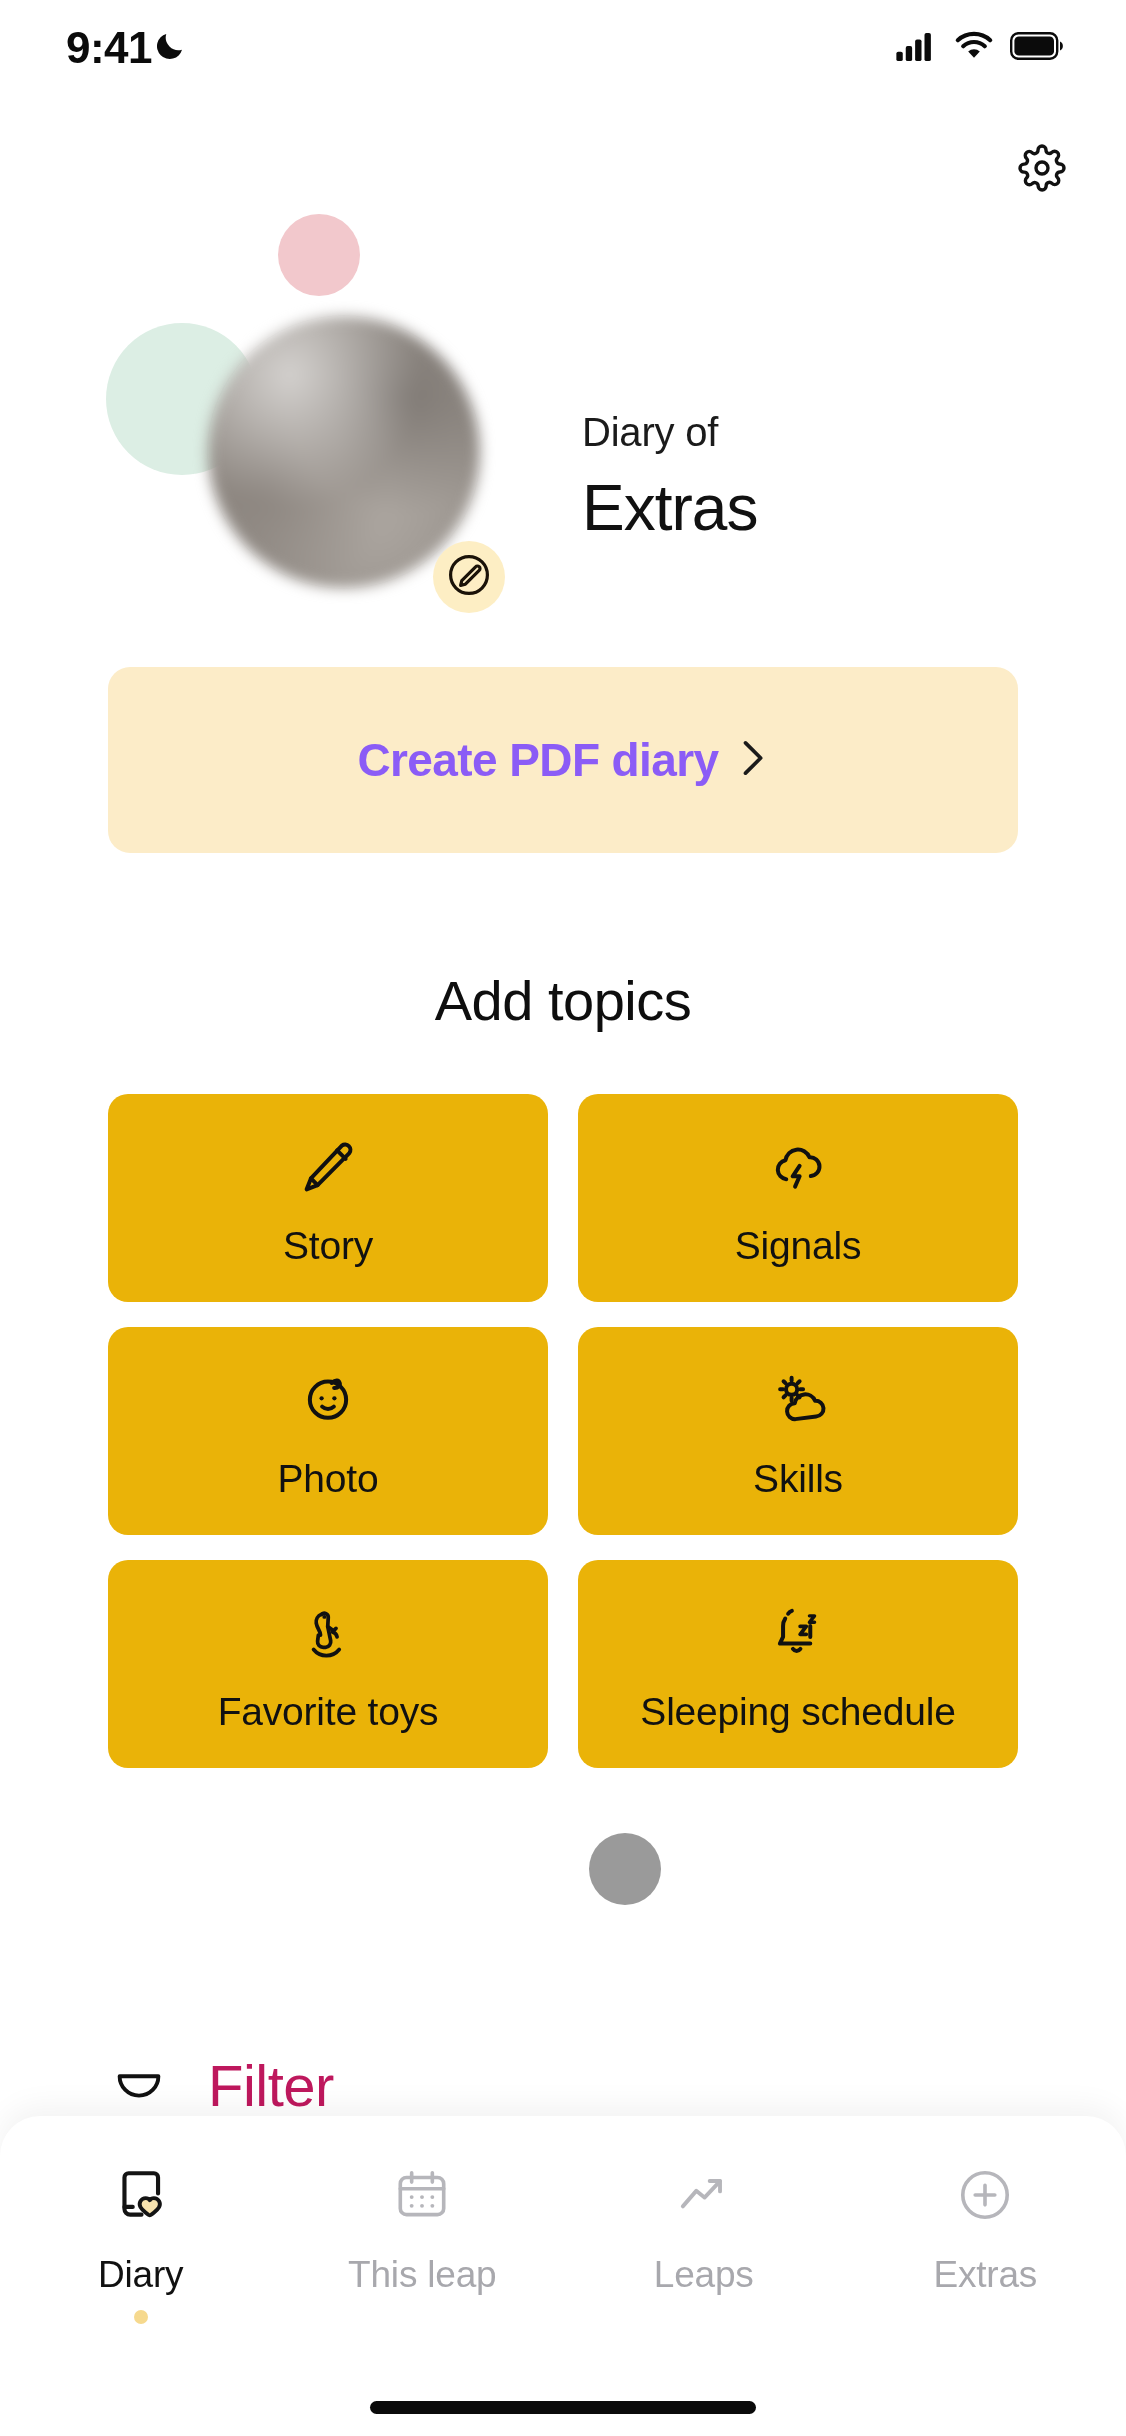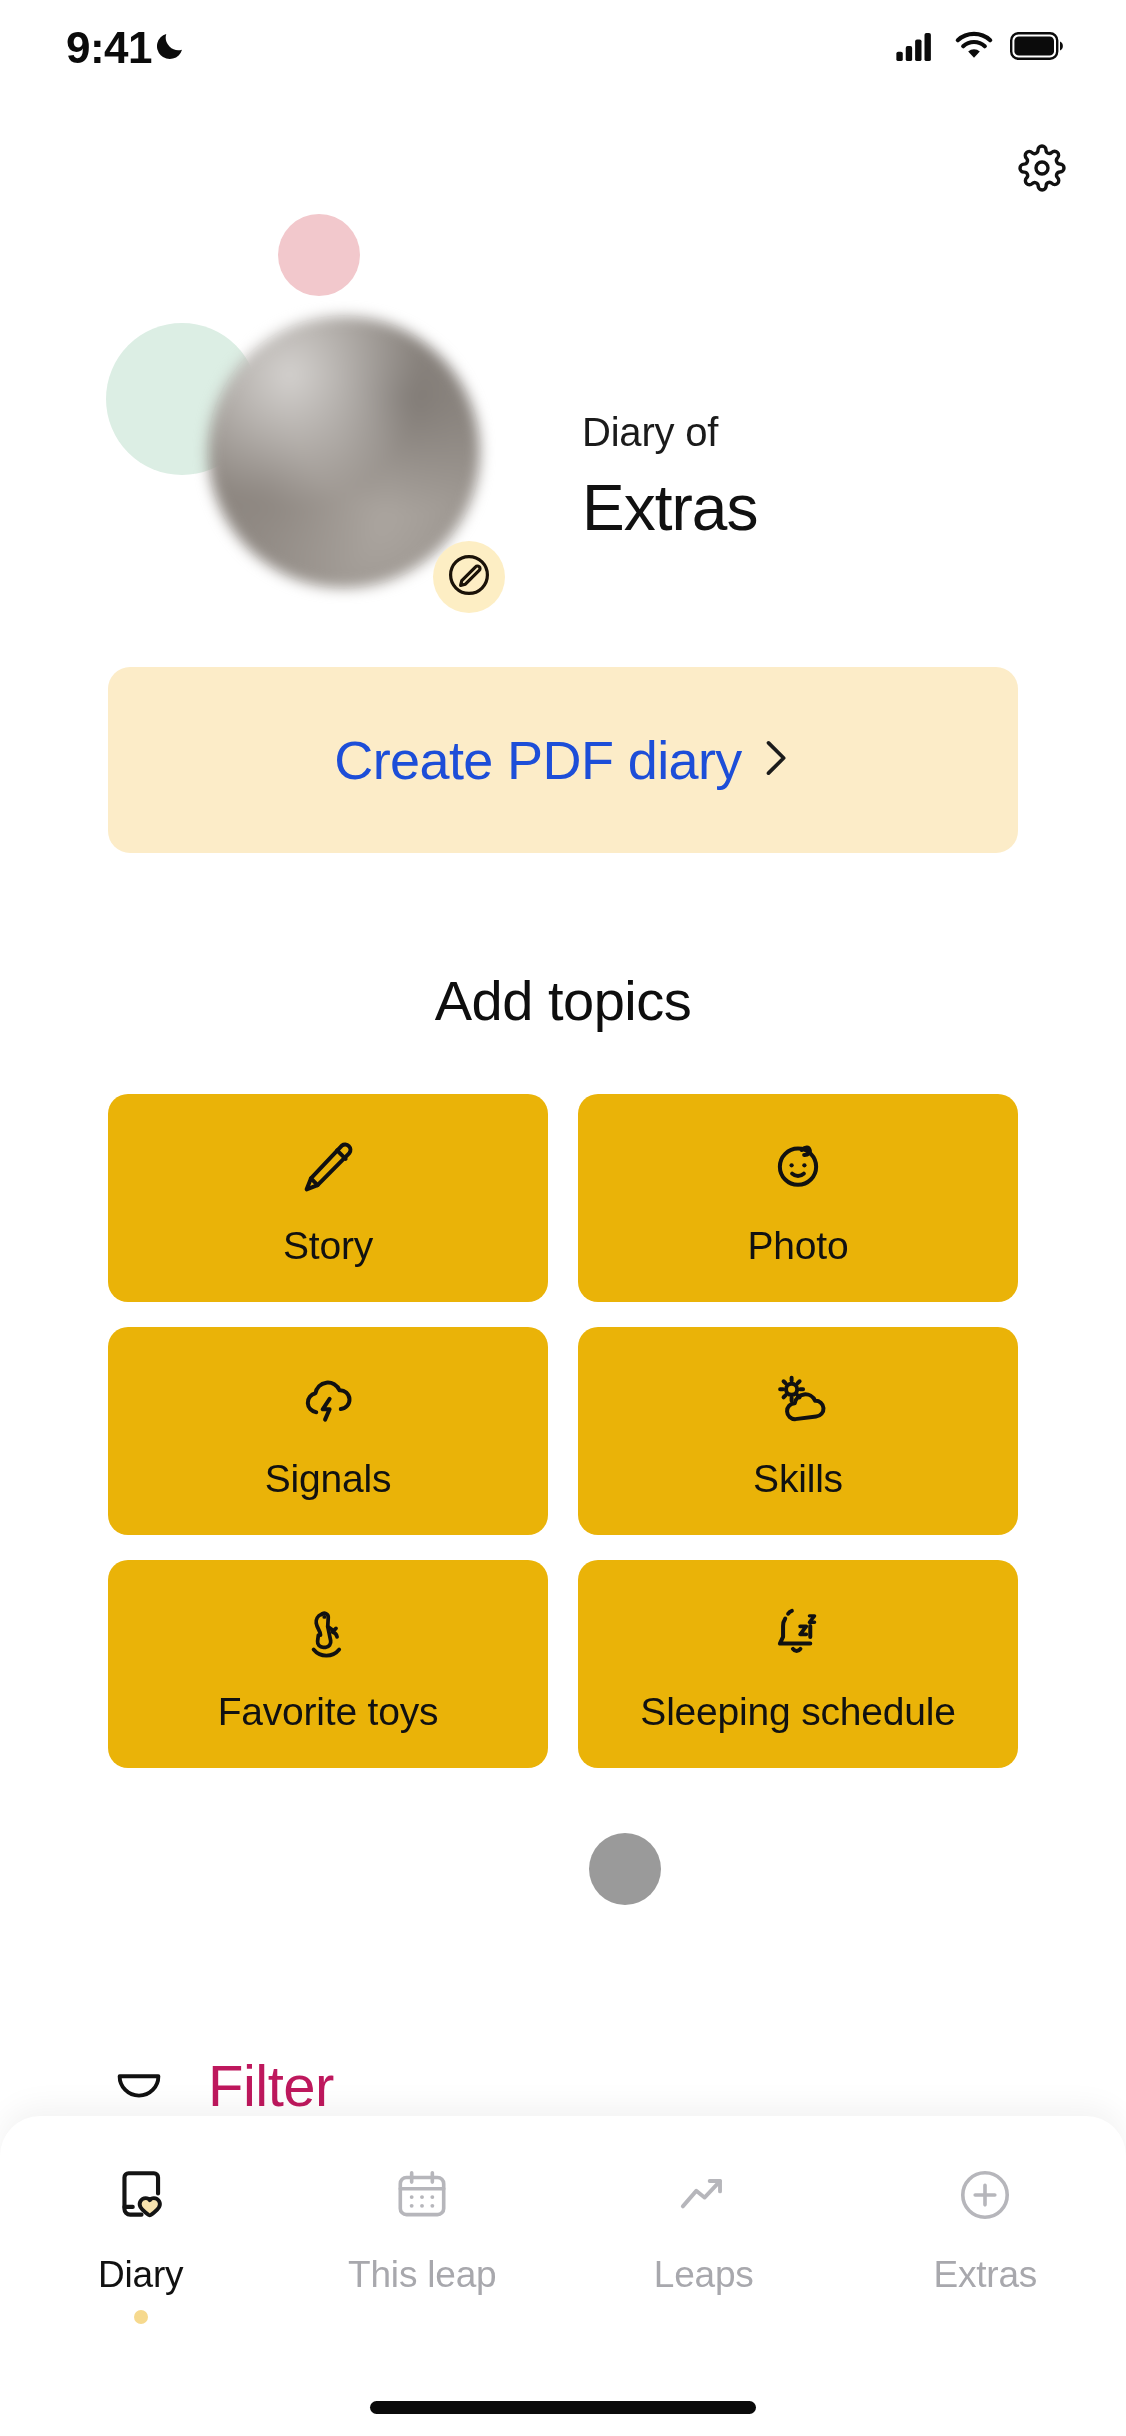--- a/index.html
+++ b/index.html
@@ -60,21 +60,21 @@
   #hero-text { position:absolute; left:582px; top:224px; }
   #hero-eyebrow { font-size:40px; color:#1b1b1b; font-weight:400; letter-spacing:-0.2px; }
   #hero-name { font-size:64px; color:#111; font-weight:400; letter-spacing:-1px; margin-top:16px; }
 
   
   #cta-btn {
     position:absolute; left:108px; top:667px; width:910px; height:186px;
     background:#fcecc8; border-radius:22px;
     display:flex; align-items:center; justify-content:center; gap:16px; cursor:pointer;
   }
-  #cta-label { font-size:54px; color:#1d4ed8; font-weight:400; letter-spacing:-0.6px; }
+  #cta-label { font-size:46px; color:#8b5cf6; font-weight:700; letter-spacing:-0.6px; }
 
   
   #topics-title {
     position:absolute; left:0; top:968px; width:1126px;
     text-align:center; font-size:56px; color:#0e0e0e; font-weight:400; letter-spacing:-0.5px;
   }
   #topics-grid {
     position:absolute; left:108px; top:1094px; width:910px;
     display:grid; grid-template-columns:1fr 1fr; gap:25px 30px;
   }
@@ -216,38 +216,38 @@
           <path d="M15.4 5.4 18.6 8.6"></path>
           <path d="M5.6 15.9 8.1 18.4"></path>
         </svg>
       </span>
       <span class="topic-label">Story</span>
     </div>
 
     <div class="topic-card">
       <span class="topic-icon">
         <svg width="64" height="64" viewBox="0 0 24 24" fill="none" stroke="#111" stroke-width="1.5" stroke-linecap="round" stroke-linejoin="round">
+          <path d="M7.6 16.2a3.6 3.6 0 0 1-.3-7.1 4.7 4.7 0 0 1 9-1.1 3.5 3.5 0 0 1 .5 7"></path>
+          <path d="M12.6 11.2 10 15.1h2.6L10.9 19"></path>
+        </svg>
+      </span>
+      <span class="topic-label">Signals</span>
+    </div>
+
+    <div class="topic-card">
+      <span class="topic-icon">
+        <svg width="64" height="64" viewBox="0 0 24 24" fill="none" stroke="#111" stroke-width="1.5" stroke-linecap="round" stroke-linejoin="round">
           <path d="M5.2 11.5a6.8 6.8 0 0 1 13.6 0 6.8 6.8 0 0 1-13.6 0Z"></path>
           <path d="M13.4 5.2c1.6-1.3 2.6-1 3 .1.3 1-.6 1.9-2.1 1.8"></path>
           <circle cx="9.6" cy="11" r="0.8" fill="#111" stroke="none"></circle>
           <circle cx="14.4" cy="11" r="0.8" fill="#111" stroke="none"></circle>
           <path d="M9.8 14.1a3.2 3.2 0 0 0 4.4 0"></path>
         </svg>
       </span>
       <span class="topic-label">Photo</span>
-    </div>
-
-    <div class="topic-card">
-      <span class="topic-icon">
-        <svg width="64" height="64" viewBox="0 0 24 24" fill="none" stroke="#111" stroke-width="1.5" stroke-linecap="round" stroke-linejoin="round">
-          <path d="M7.6 16.2a3.6 3.6 0 0 1-.3-7.1 4.7 4.7 0 0 1 9-1.1 3.5 3.5 0 0 1 .5 7"></path>
-          <path d="M12.6 11.2 10 15.1h2.6L10.9 19"></path>
-        </svg>
-      </span>
-      <span class="topic-label">Signals</span>
     </div>
 
     <div class="topic-card">
       <span class="topic-icon">
         <svg width="64" height="64" viewBox="0 0 24 24" fill="none" stroke="#111" stroke-width="1.5" stroke-linecap="round" stroke-linejoin="round">
           <circle cx="9.6" cy="7.6" r="2.1"></circle>
           <path d="M9.6 3.3v1.1M9.6 10.8v1.1M5.3 7.6H6.4M12.8 7.6h1.1M6.6 4.6l.8.8M11.8 9.8l.8.8M12.6 4.6l-.8.8M7.4 9.8l-.8.8"></path>
           <path d="M11 18.8a3 3 0 0 1-.2-6 4 4 0 0 1 7.6-.9 2.9 2.9 0 0 1 .4 5.9Z"></path>
         </svg>
       </span>

